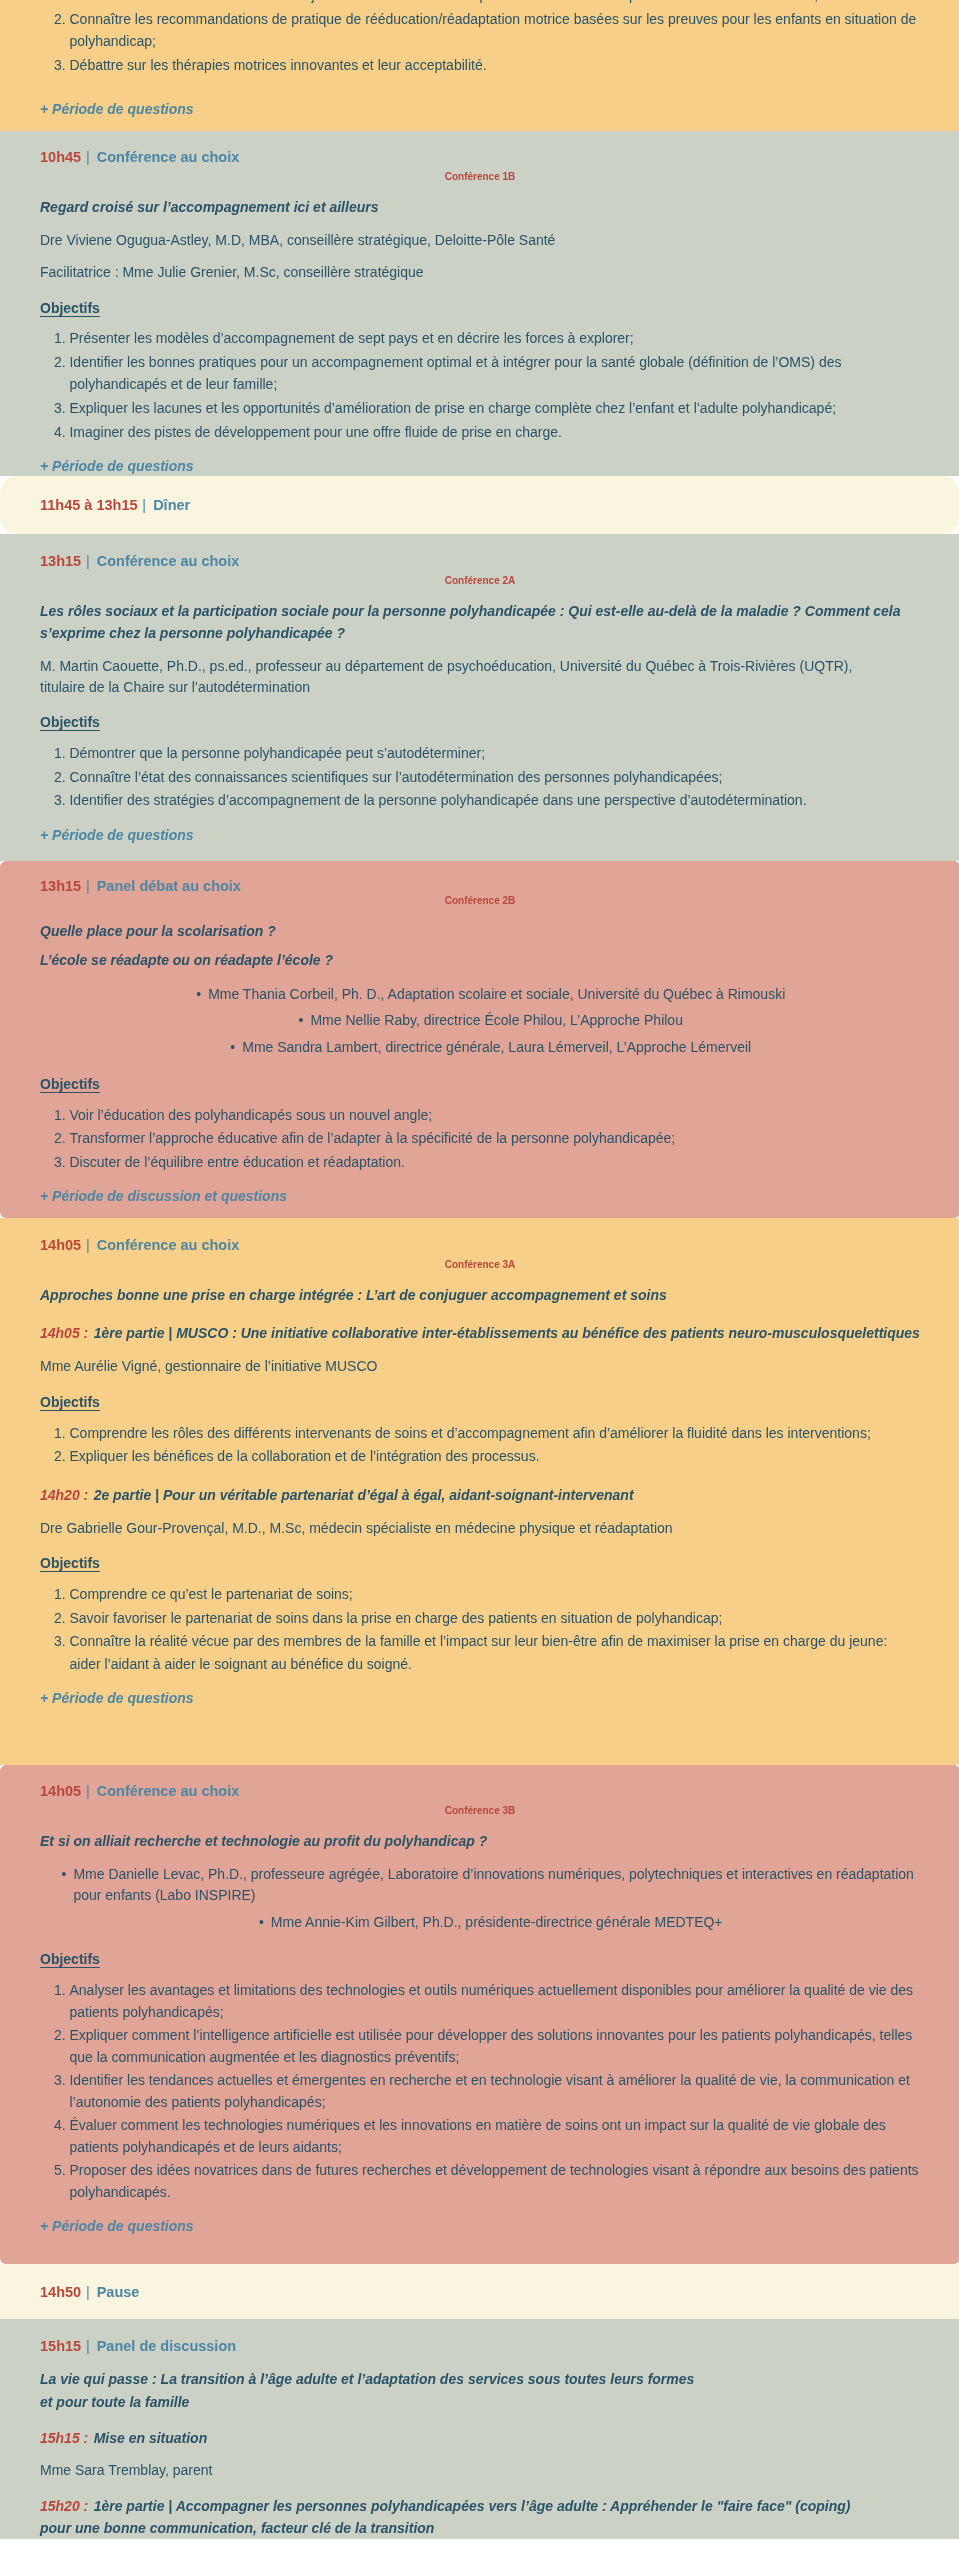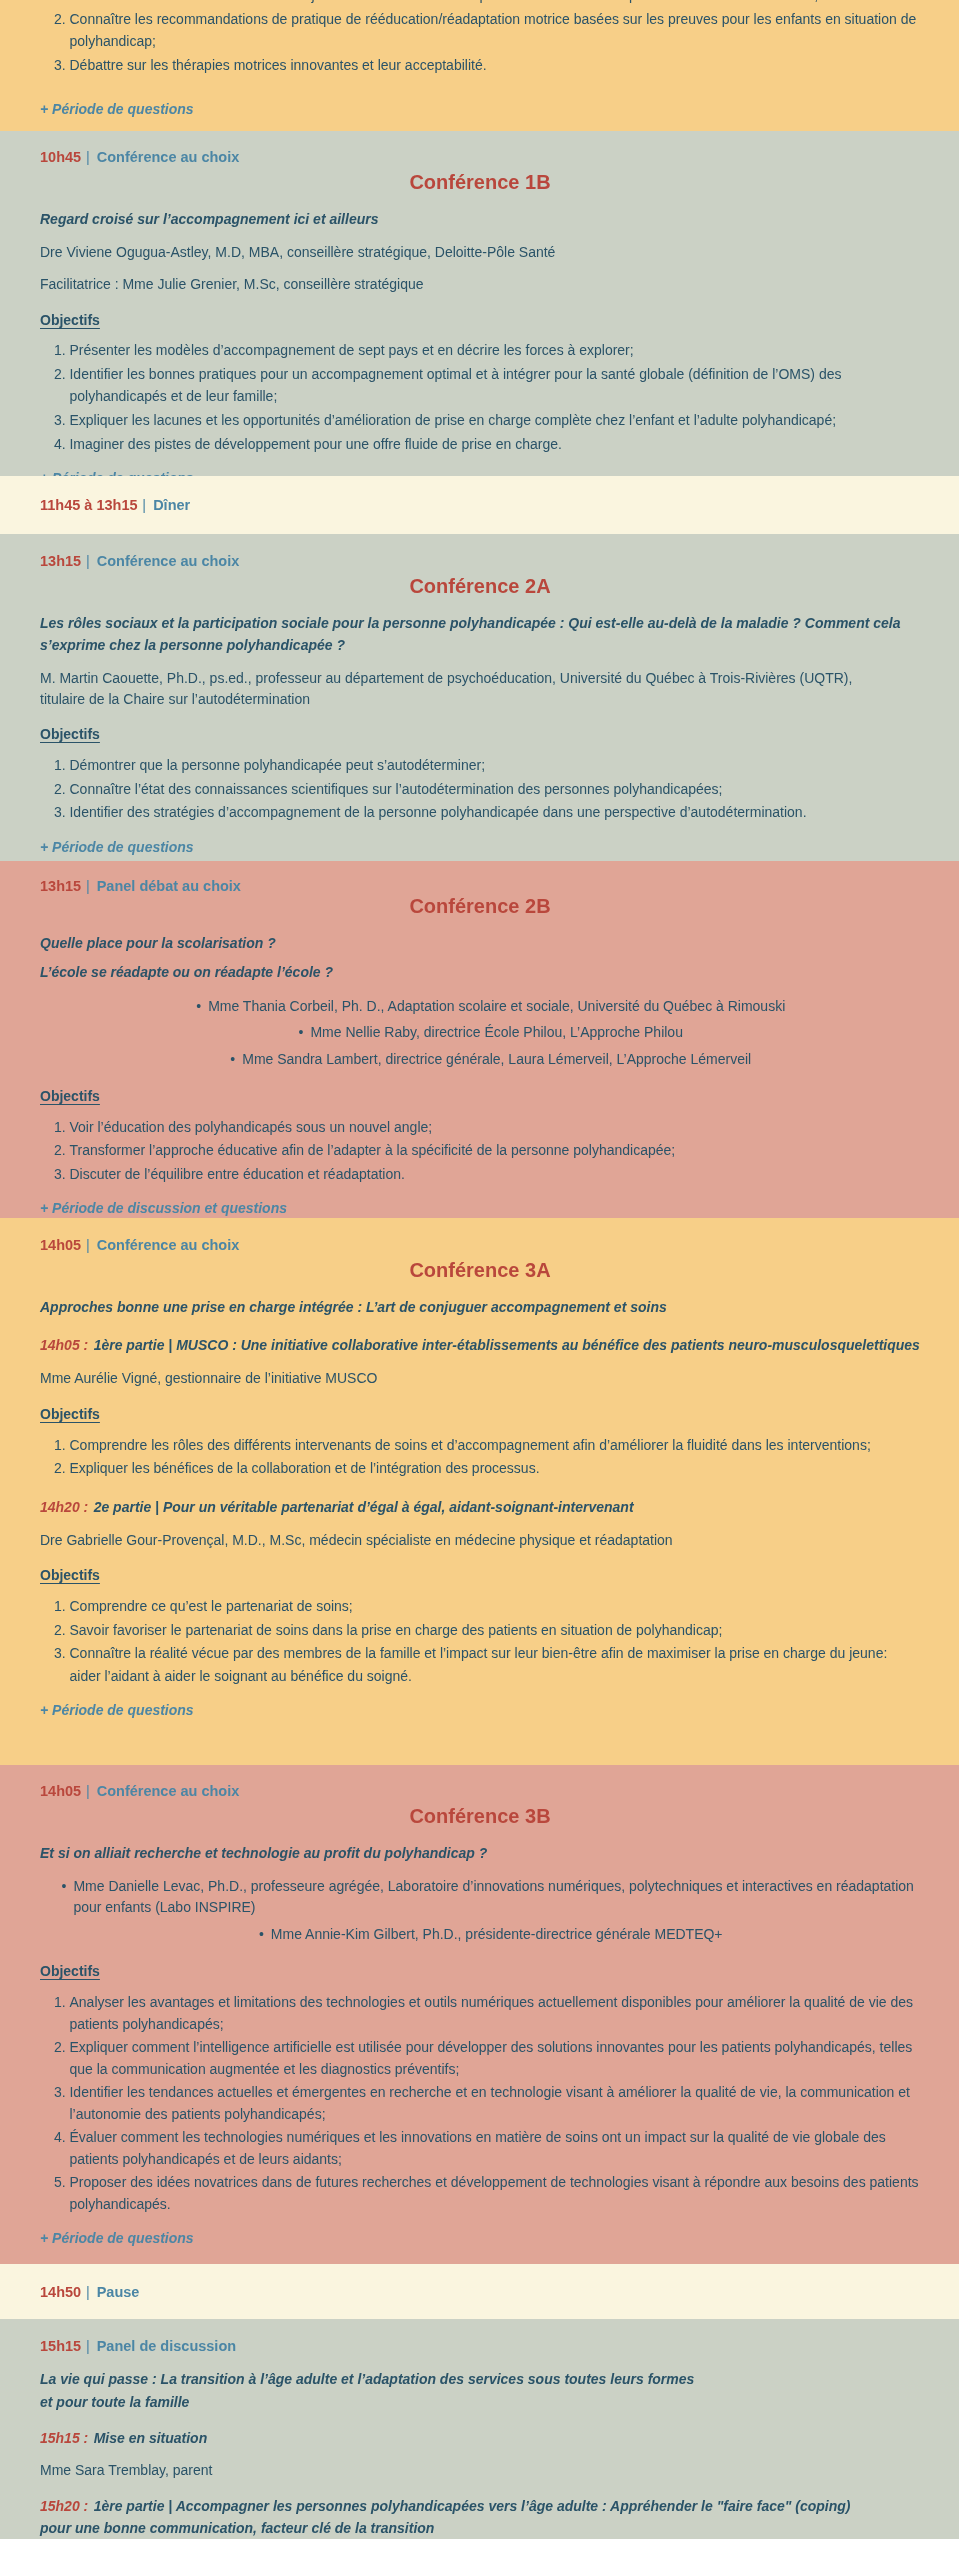--- a/index.html
+++ b/index.html
@@ -16,39 +16,39 @@
     font-family:"Liberation Sans","DejaVu Sans",sans-serif;
     color:var(--navy);
     font-size:14px;
     background:#ffffff;
   }
   .page{width:960px;height:2576px;overflow:hidden;}
   .section{padding:15px 40px 0;overflow:hidden;}
   .bg-yellow{background:var(--bg-yellow);}
   .bg-sage{background:var(--bg-sage);}
   .bg-cream{background:var(--bg-cream);}
-  .bg-salmon{background:var(--bg-salmon);}
+  .bg-salmon{background:var(--bg-salmon);border-radius:6px;}
 
   .s0{height:131px;padding-top:0;}
   .s1{height:345px;padding-top:14px;}
-  .s2{height:58px;padding-top:0;display:flex;align-items:center;}
+  .s2{height:58px;padding-top:0;display:flex;align-items:center;border-radius:17px;}
   .s3{height:327px;}
   .s4{height:357px;padding-top:13px;}
   .s5{height:547px;}
   .s6{height:499px;padding-top:14px;}
   .s7{height:55px;padding-top:0;display:flex;align-items:center;}
   .s8{height:220px;}
 
   .header{font-size:14.5px;font-weight:bold;margin-top:4.3px;white-space:nowrap;}
   .header .time{color:var(--red);text-align:right;}
   .header .sep{color:var(--blue);font-weight:400;margin:0 7px 0 4.8px;}
   .header .label{color:var(--blue);font-weight:600;}
   .s2 .header,.s7 .header{margin-top:0;}
 
-  .conf-title{text-align:center;color:var(--red);font-weight:bold;font-size:20px;margin-top:5.4px;}
+  .conf-title{text-align:center;color:var(--red);font-weight:bold;font-size:10px;margin-top:5.4px;}
   .s4 .conf-title{margin-top:1.1px;}
 
   .session-title{margin-top:14px;font-weight:bold;font-style:italic;line-height:22.5px;}
   .session-title + .session-title{margin-top:6.4px;}
 
   .speaker{margin-top:11.8px;line-height:20.4px;}
   .s8 .speaker{margin-top:10.7px;}
 
   .objectives{margin-top:17px;font-weight:bold;}
   .objectives .u{text-decoration:underline;text-underline-offset:2.7px;}

